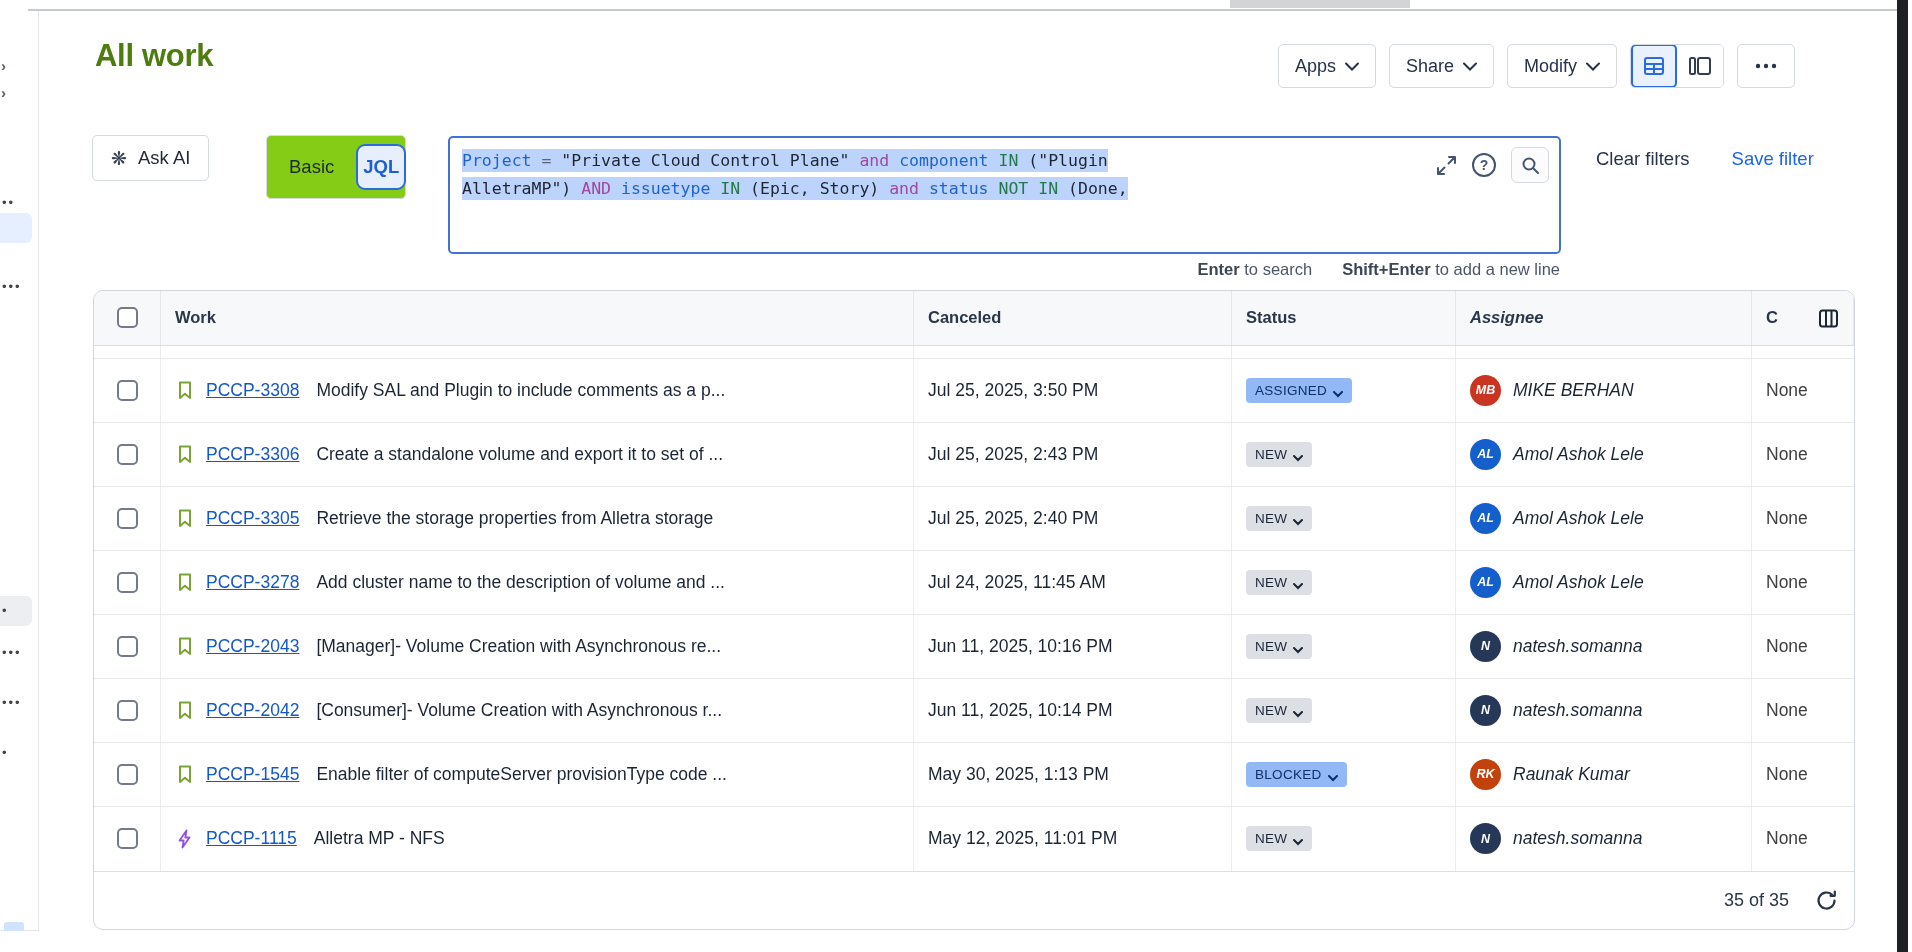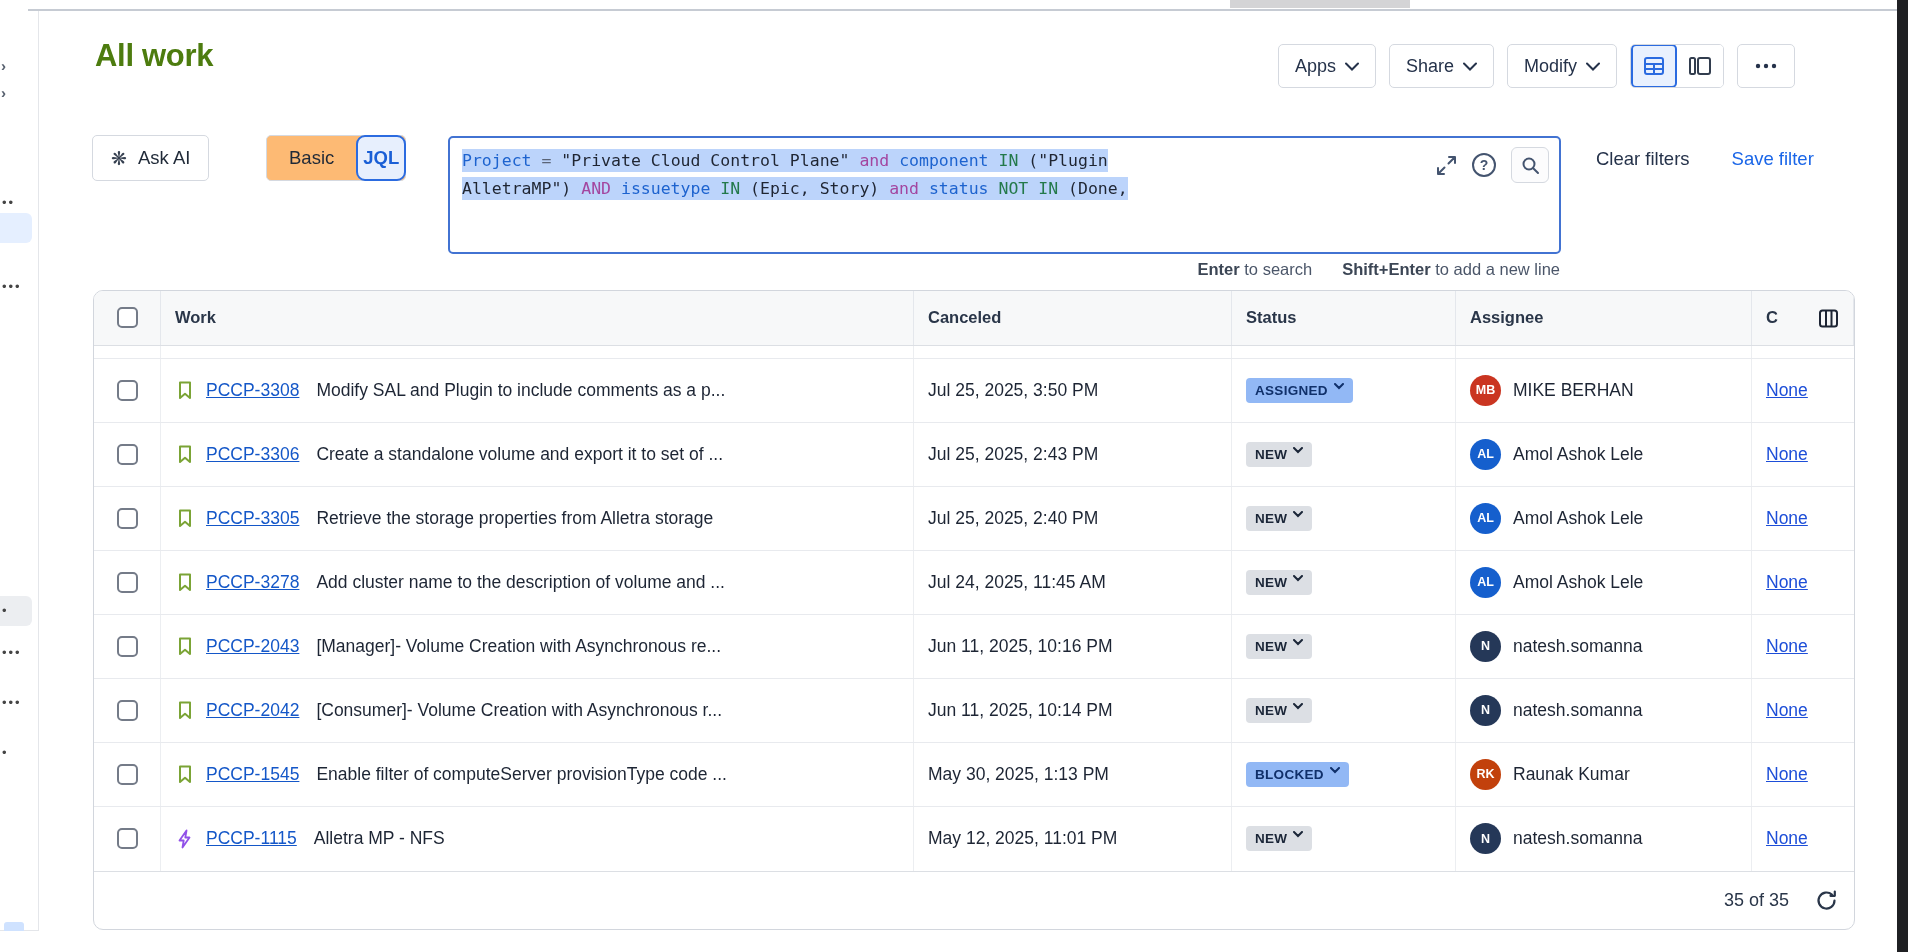--- a/index.html
+++ b/index.html
@@ -29,21 +29,21 @@
   .tb-btn { height:44px; display:flex; align-items:center; gap:9px; padding:0 16px; border:1px solid #d5d9e0; border-radius:5px; background:#fff; font-size:18px; font-weight:500; color:#25324a; cursor:pointer; }
   .chev-svg { width:14px; height:9px; }
   .view-group { height:44px; display:flex; align-items:center; border:1px solid #d5d9e0; border-radius:5px; overflow:hidden; background:#fff; }
   .view-btn { width:46px; height:44px; display:flex; align-items:center; justify-content:center; background:#fff; }
   .view-btn.active { background:#e9f1fe; box-shadow:inset 0 0 0 2px #2b6be0; border-radius:5px; }
   .more-btn { width:58px; height:44px; display:flex; align-items:center; justify-content:center; border:1px solid #d5d9e0; border-radius:5px; background:#fff; font-size:20px; letter-spacing:2px; color:#25324a; font-weight:700; }
 
   
   .askai-btn { position:absolute; left:92px; top:135px; height:46px; display:flex; align-items:center; gap:11px; padding:0 18px; border:1px solid #d5d9e0; border-radius:5px; background:#fff; font-size:18.5px; font-weight:500; color:#1f2937; }
   .askai-icon { font-size:19px; color:#374151; line-height:1; }
-  .mode-group { position:absolute; left:266px; top:135px; height:46px; display:flex; align-items:center; border:1px solid #d5d9e0; border-radius:5px; background:#fdba74; }
+  .mode-group { position:absolute; left:266px; top:135px; height:64px; display:flex; align-items:center; border:1px solid #d5d9e0; border-radius:5px; background:#84cc16; }
   .mode-basic { padding:0 22px; font-size:18.5px; color:#1f2937; height:44px; display:flex; align-items:center; }
   .mode-jql { height:46px; margin:-1px -1px -1px 0; padding:0 5px; display:flex; align-items:center; border:2px solid #2b6be0; border-radius:9px; background:#e7effd; color:#1a5fd6; font-size:18.5px; font-weight:600; }
 
   
   .jql-box { position:absolute; left:448px; top:136px; width:1113px; height:118px; border:2px solid #4273d2; border-radius:5px; background:#fff; padding:9px 12px; }
   .jql-line { font-family:"DejaVu Sans Mono", monospace; font-size:16.5px; line-height:28px; white-space:pre; }
   .sel-hl { background:#bcd4fb; padding:2px 0; }
   .tok-field { color:#1d63cf; }
   .tok-eq { color:#5a6477; }
   .tok-str { color:#1f2532; }
@@ -63,40 +63,40 @@
 
   
   .work-table { position:absolute; left:93px; top:290px; width:1762px; height:640px; border:1px solid #d2d6dd; border-radius:10px; background:#fff; display:flex; flex-direction:column; overflow:hidden; }
   .t-head { height:55px; background:#f7f8f9; border-bottom:1px solid #dcdfe4; display:flex; align-items:stretch; position:relative; }
   .hc { display:flex; align-items:center; font-size:16.5px; font-weight:600; color:#2a3649; border-right:1px solid #e4e7ec; padding-left:14px; }
   .hc:last-child { border-right:none; }
   .c-check { width:67px; justify-content:center; padding-left:0; }
   .c-work { flex:1; }
   .c-created { width:318px; }
   .c-status { width:224px; }
-  .c-assignee { width:296px; }
+  .c-assignee { width:296px;font-style:italic; }
   .c-last { width:102px; overflow:hidden; }
   .colpicker { position:absolute; right:7px; top:9px; width:38px; height:37px; border-radius:7px; background:#f7f8f9; display:flex; align-items:center; justify-content:center; }
 
   .checkbox { width:21px; height:21px; border:2px solid #747b88; border-radius:5px; background:#fff; }
 
   .t-body { flex:1; display:flex; flex-direction:column; }
   .t-row { height:64px; display:flex; align-items:stretch; border-bottom:1px solid #e8eaee; }
   .t-row.partial { height:13px; }
   .t-row:last-child { border-bottom:none; }
   .bc { display:flex; align-items:center; border-right:1px solid #eceef1; padding-left:14px; font-size:17.5px; color:#1d2534; overflow:hidden; }
   .bc:last-child { border-right:none; }
   .cell-work { gap:11px; padding-right:10px; }
   .issue-key { color:#1457c8; text-decoration:underline; white-space:nowrap; font-size:17.5px; }
   .issue-summary { white-space:nowrap; margin-left:6px; }
-  .status-badge { display:inline-flex; align-items:flex-start; gap:6px; padding:5px 9px; border-radius:4px; font-size:13.5px; font-weight:700; letter-spacing:0.3px; }
+  .status-badge { display:inline-flex; align-items:flex-end; gap:6px; padding:5px 9px; border-radius:4px; font-size:13.5px; font-weight:400; letter-spacing:0.3px; }
   .badge-blue { background:#92b8f5; color:#10306a; }
   .badge-gray { background:#dcdfe4; color:#1b2638; }
   .avatar { width:31px; height:31px; border-radius:50%; display:flex; align-items:center; justify-content:center; color:#fff; font-size:12.5px; font-weight:700; margin-right:12px; flex:0 0 auto; }
-  .none-val { color:#1d4ed8;text-decoration:underline; }
+  .none-val { color:#404040; }
 
   .t-foot { height:59px; border-top:1px solid #dcdfe4; display:flex; align-items:center; justify-content:flex-end; gap:26px; padding-right:16px; }
   .result-count { font-size:18px; color:#2a3649; }
 </style>
 </head>
 <body>
 
 <div class="screen">
 
   <div class="topline"></div>

